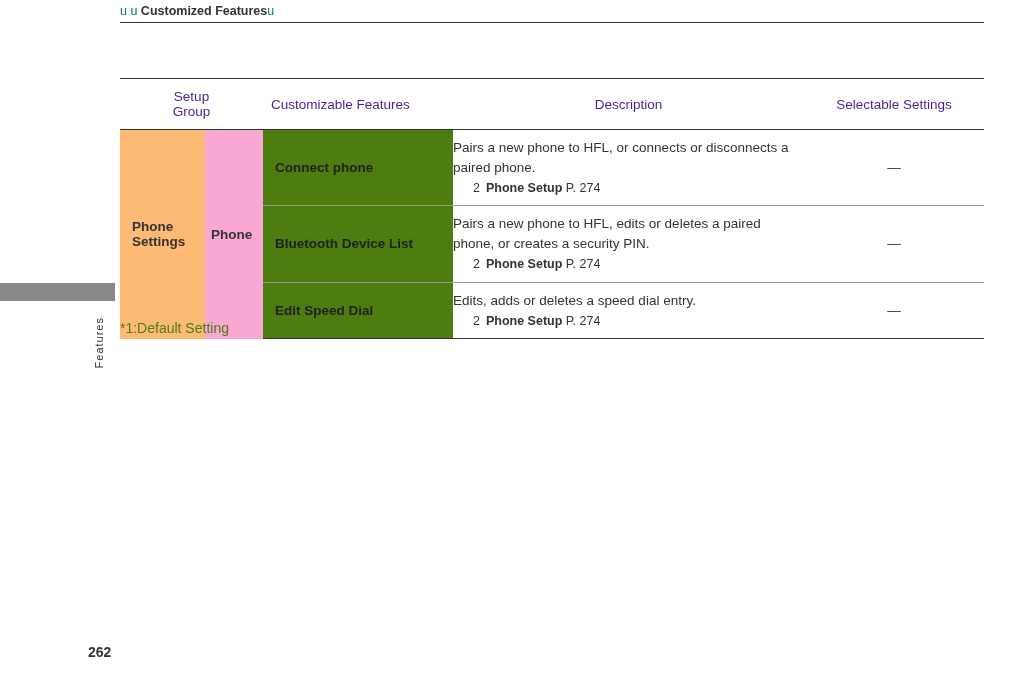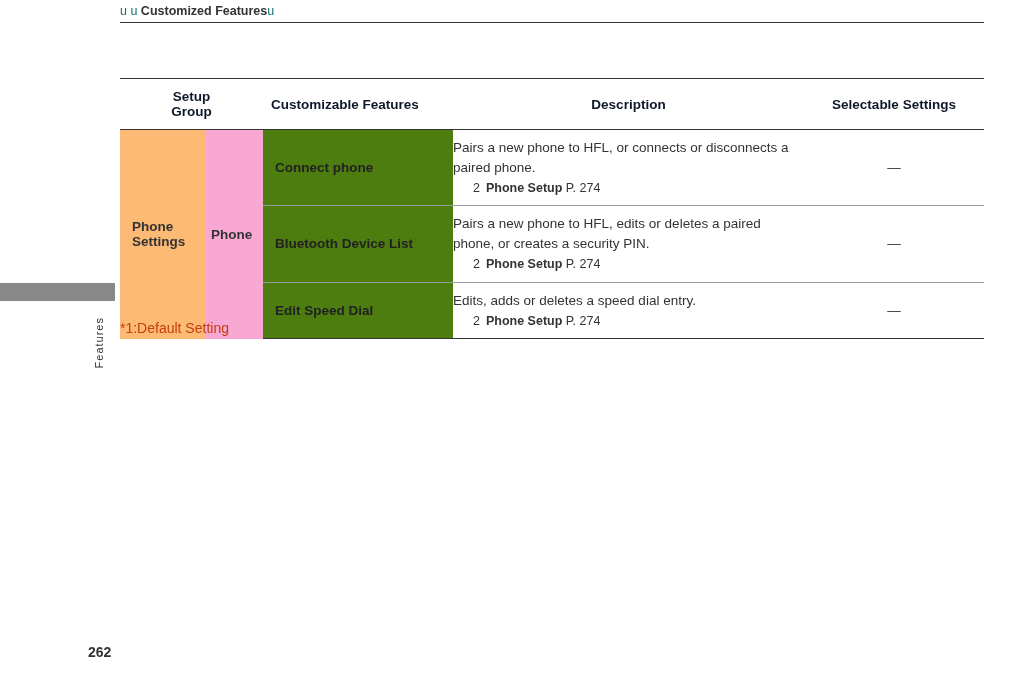--- a/index.html
+++ b/index.html
@@ -59,24 +59,24 @@
     table {
       border-collapse: collapse;
       width: 100%;
     }
     thead tr {
       border-top: 1.5px solid #333;
       border-bottom: 1.5px solid #333;
     }
     th {
       text-align: center;
-      font-weight: 700;
+      font-weight: 400;
       font-size: 13.5px;
       padding: 10px 8px;
-      color: #0f172a;
+      color: #4c1d95;
     }
     th.setup { width: 85px; }
     th.feat { width: 190px; text-align: left; padding-left: 8px; }
     th.desc { width: auto; }
     th.sel { width: 180px; }
     tbody tr.last-row td { border-bottom: 1.5px solid #333; }
     tbody tr.sep td.sep-border { border-top: 1px solid #999; }
     td {
       padding: 8px 10px;
       vertical-align: middle;
@@ -121,21 +121,21 @@
     .ref .label { font-weight: 700; }
     .sel-cell {
       text-align: center;
       color: #333;
     }
     .footnote {
       position: absolute;
       left: 120px;
       top: 320px;
       font-size: 14px;
-      color: #c2410c;
+      color: #4d7c0f;
     }
     .page-num {
       position: absolute;
       left: 88px;
       bottom: 18px;
       font-weight: 700;
       font-size: 14px;
       color: #333;
     }
   </style>

